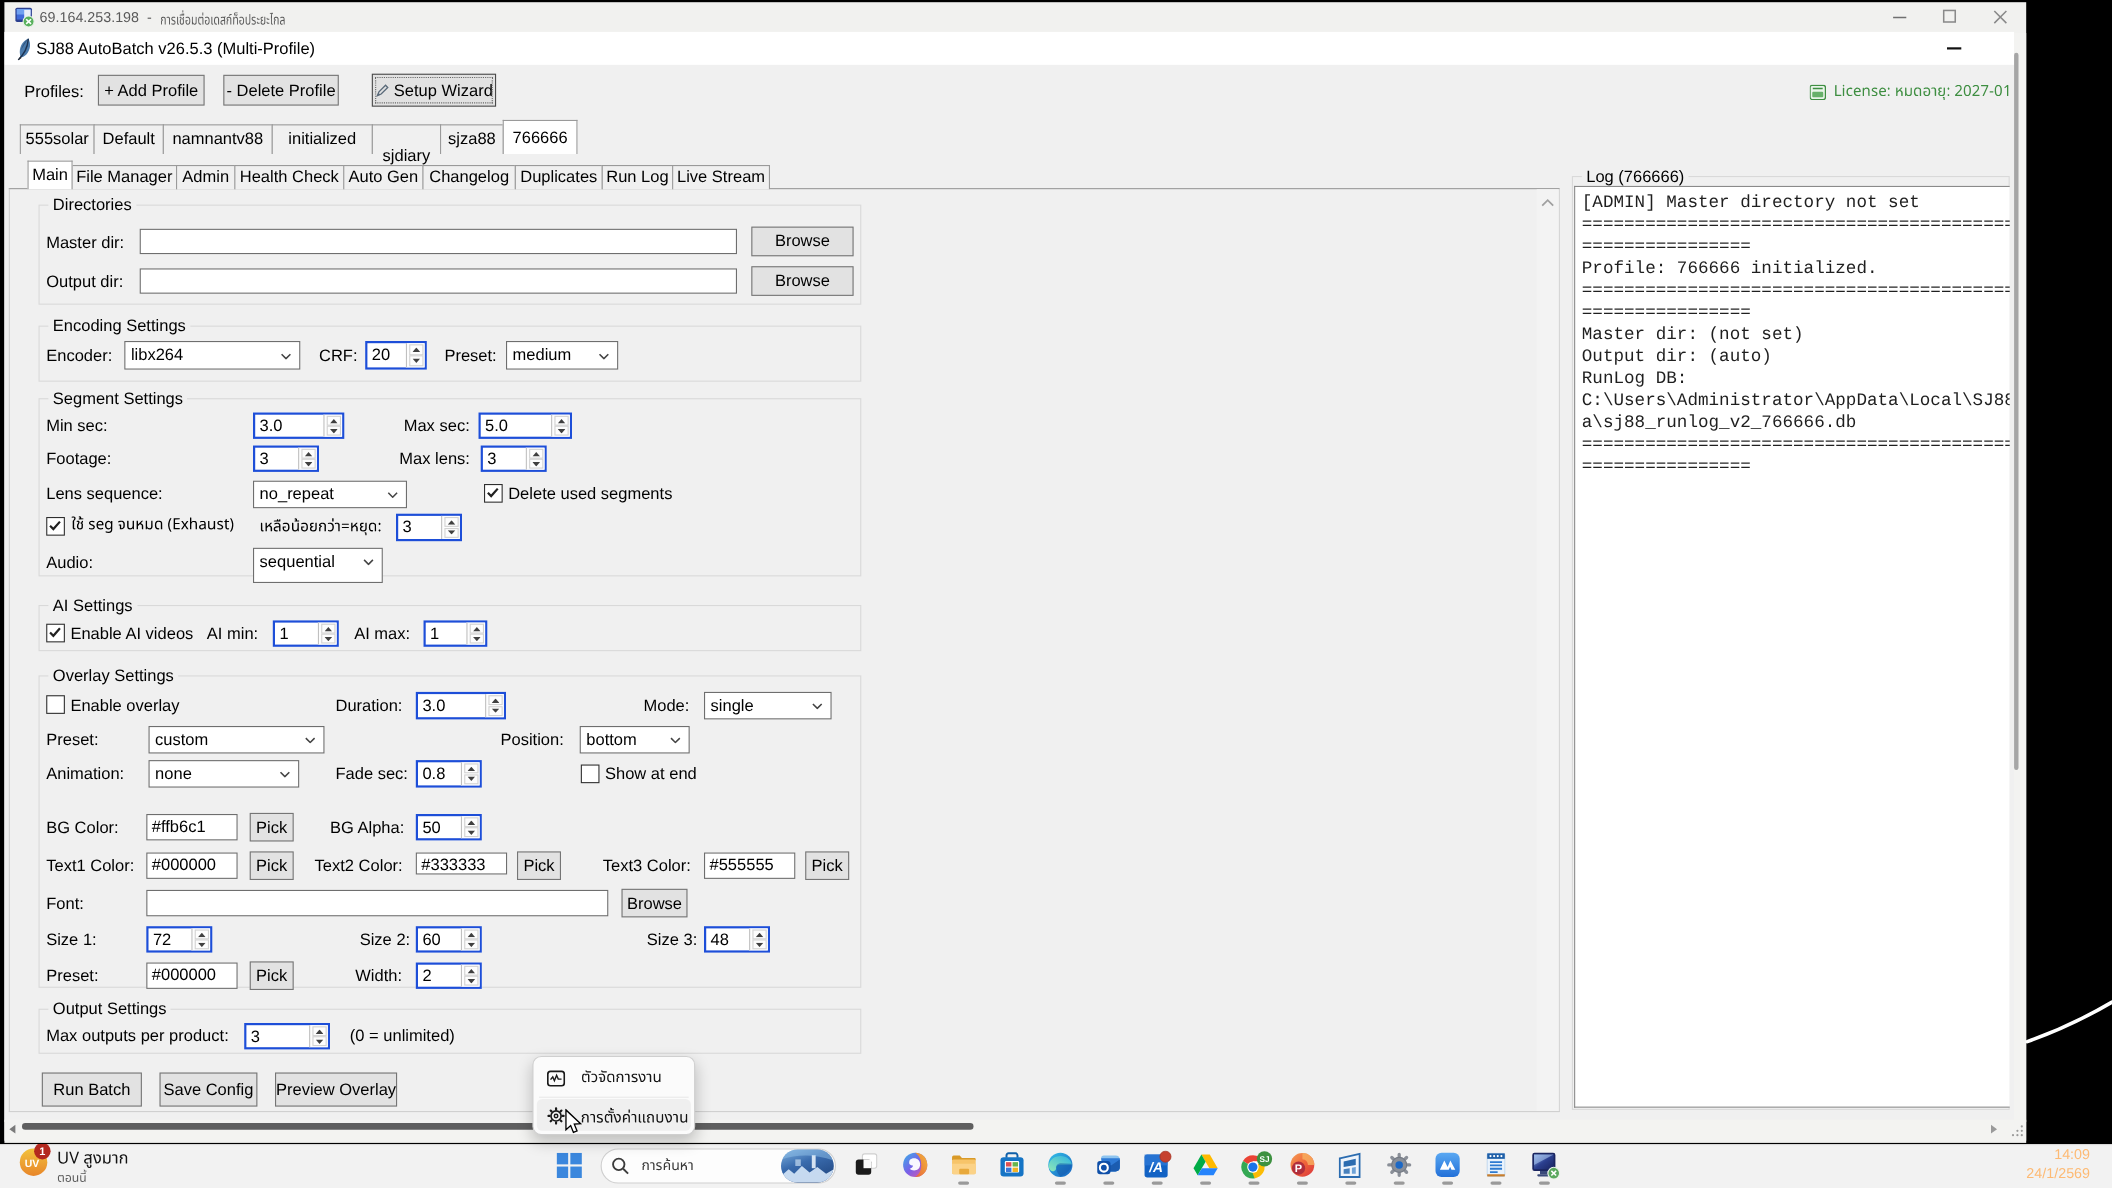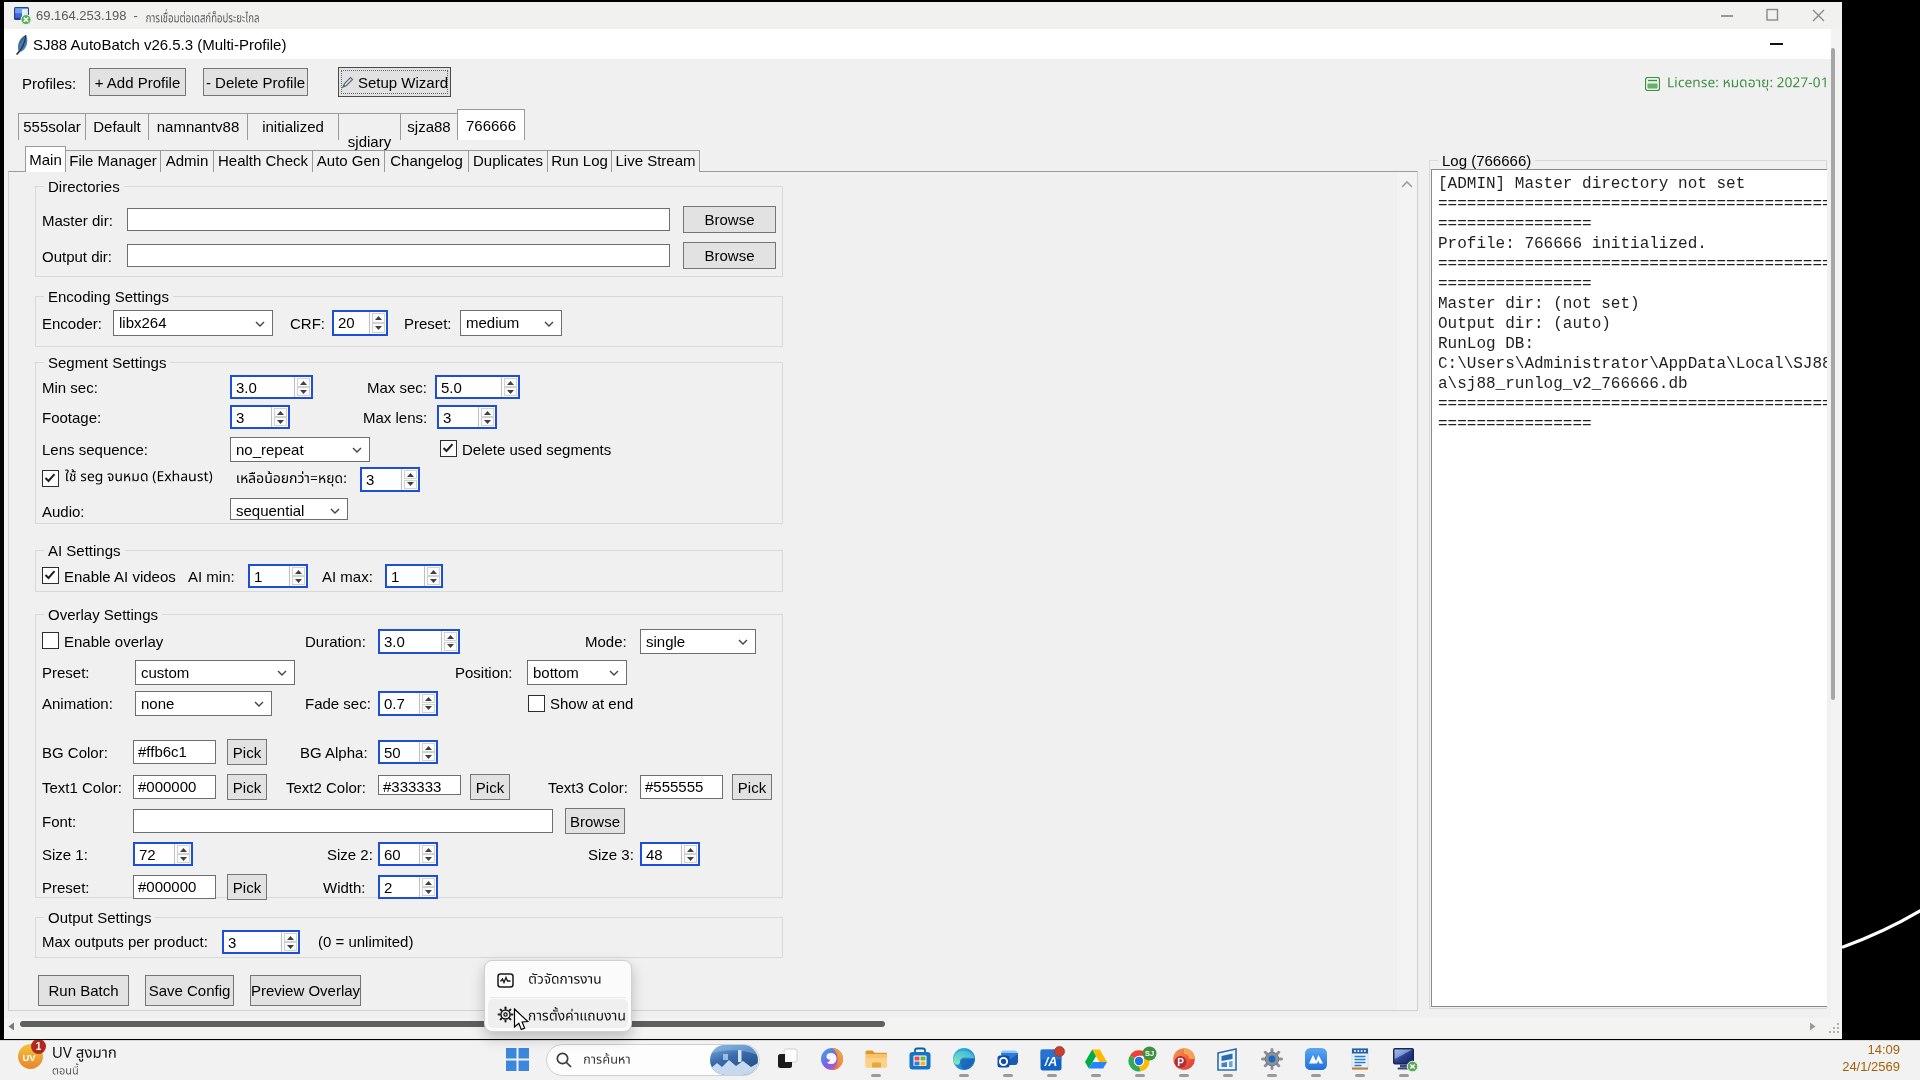--- a/index.html
+++ b/index.html
@@ -234,21 +234,21 @@
         </svg>
       </div>
       <div class="sdn">
         <svg width="7" height="4" viewBox="0 0 7 4">
           <path d="M0 0 L3.5 4 L7 0 Z" fill="#404040"></path>
         </svg>
       </div>
     </div>
   </div>
 <div class="lbl" style="left:42px;top:503px">Audio:</div>
-<div class="combo" style="left:230px;top:498px;width:118px;height:22px">sequential<svg class="abs" style="right:7px;top:9px" width="10" height="6" viewBox="0 0 10 6">
+<div class="combo" style="left:230px;top:498px;width:118px;height:32px">sequential<svg class="abs" style="right:7px;top:9px" width="10" height="6" viewBox="0 0 10 6">
       <path d="M1 1 L5 5 L9 1" stroke="#444" stroke-width="1.4" fill="none"></path>
     </svg></div>
 <div class="grp" style="left:35px;top:550px;width:748px;height:42px">
     <div class="glab">AI Settings</div>
   </div>
 <div class="chk" style="left:42px;top:567px">
     <svg width="14" height="14" viewBox="0 0 14 14" style="position:absolute;left:0;top:0">
       <path d="M2.5 7 L5.5 10 L11.5 3.2" stroke="#222" stroke-width="2" fill="none"></path>
     </svg>
   </div>
@@ -317,21 +317,21 @@
 <div class="lbl" style="left:455px;top:664px">Position:</div>
 <div class="combo" style="left:527px;top:660px;width:100px;height:25px">bottom<svg class="abs" style="right:7px;top:9px" width="10" height="6" viewBox="0 0 10 6">
       <path d="M1 1 L5 5 L9 1" stroke="#444" stroke-width="1.4" fill="none"></path>
     </svg></div>
 <div class="lbl" style="left:42px;top:695px">Animation:</div>
 <div class="combo" style="left:135px;top:691px;width:137px;height:25px">none<svg class="abs" style="right:7px;top:9px" width="10" height="6" viewBox="0 0 10 6">
       <path d="M1 1 L5 5 L9 1" stroke="#444" stroke-width="1.4" fill="none"></path>
     </svg></div>
 <div class="lbl" style="left:305px;top:695px">Fade sec:</div>
 <div class="spinbox" style="left:378px;top:691px;width:60px;height:25px">
-    <div class="spinv">0.7</div>
+    <div class="spinv">0.8</div>
     <div class="spincol">
       <div class="sup">
         <svg width="7" height="4" viewBox="0 0 7 4">
           <path d="M0 4 L3.5 0 L7 4 Z" fill="#404040"></path>
         </svg>
       </div>
       <div class="sdn">
         <svg width="7" height="4" viewBox="0 0 7 4">
           <path d="M0 0 L3.5 4 L7 0 Z" fill="#404040"></path>
         </svg>
@@ -728,12 +728,12 @@
 <div class="abs" style="left:1003px;top:1074px;width:10px;height:3px;border-radius:1.5px;background:#9a9a9a"></div>
 <div class="abs" style="left:1047px;top:1074px;width:10px;height:3px;border-radius:1.5px;background:#9a9a9a"></div>
 <div class="abs" style="left:1091px;top:1074px;width:10px;height:3px;border-radius:1.5px;background:#9a9a9a"></div>
 <div class="abs" style="left:1135px;top:1074px;width:10px;height:3px;border-radius:1.5px;background:#9a9a9a"></div>
 <div class="abs" style="left:1179px;top:1074px;width:10px;height:3px;border-radius:1.5px;background:#9a9a9a"></div>
 <div class="abs" style="left:1223px;top:1074px;width:10px;height:3px;border-radius:1.5px;background:#9a9a9a"></div>
 <div class="abs" style="left:1267px;top:1074px;width:10px;height:3px;border-radius:1.5px;background:#9a9a9a"></div>
 <div class="abs" style="left:1311px;top:1074px;width:10px;height:3px;border-radius:1.5px;background:#9a9a9a"></div>
 <div class="abs" style="left:1355px;top:1074px;width:10px;height:3px;border-radius:1.5px;background:#9a9a9a"></div>
 <div class="abs" style="left:1399px;top:1074px;width:10px;height:3px;border-radius:1.5px;background:#9a9a9a"></div>
-<div class="abs" style="left:1790px;top:1042px;width:110px;text-align:right;font-size:13px;line-height:16.5px;color:#a16207">14:09<br>24/1/2569</div>
+<div class="abs" style="left:1790px;top:1042px;width:110px;text-align:right;font-size:13px;line-height:16.5px;color:#fdba74">14:09<br>24/1/2569</div>
 </body></html>

